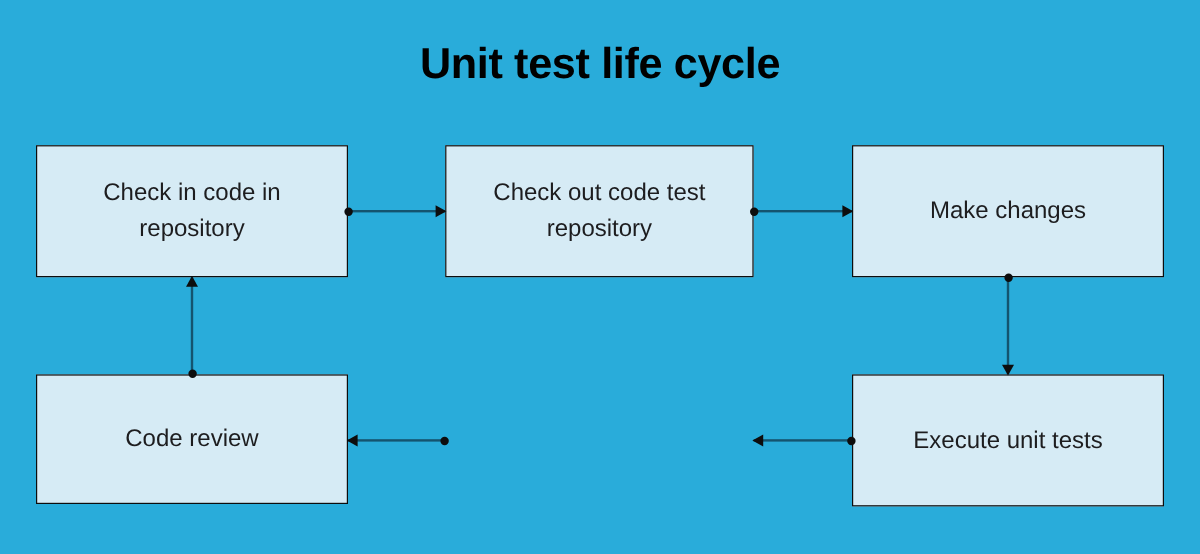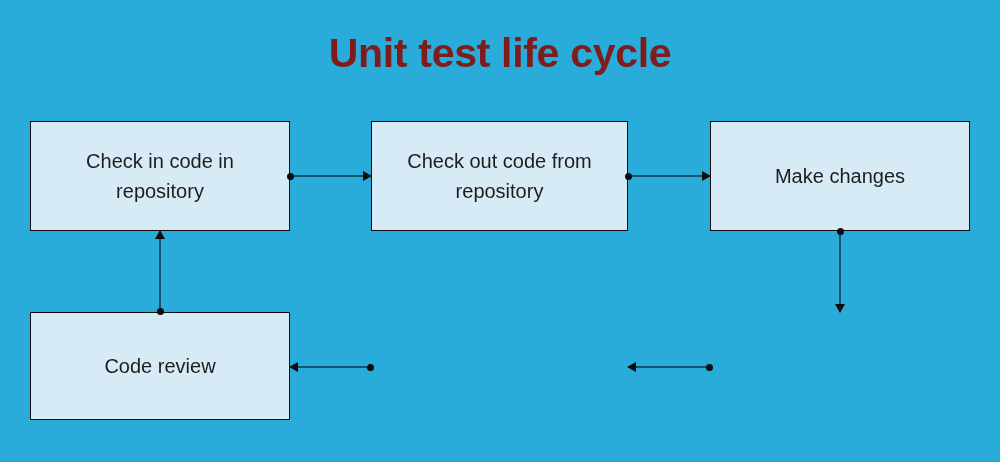--- a/index.html
+++ b/index.html
@@ -16,25 +16,25 @@
     height: 462px;
     background: #29ACDA;
   }
   .title {
     position: absolute;
     left: 0;
     right: 0;
     top: 33px;
     margin: 0;
     text-align: center;
-    font-size: 41px;
+    font-size: 36px;
     line-height: 40px;
     font-weight: bold;
     letter-spacing: -0.3px;
-    color: #7f1d1d;
+    color: #000000;
   }
   .node {
     position: absolute;
     background: #D6EBF5;
     border: 1.5px solid #0D0D0D;
     box-sizing: border-box;
     display: flex;
     align-items: center;
     justify-content: center;
     text-align: center;
@@ -108,27 +108,30 @@
 <body>
 
 <div class="stage">
 
   <h1 class="title">Unit test life cycle</h1>
 
   <div class="node n1">
     <span class="node-label">Check in code in repository</span>
   </div>
   <div class="node n2">
-    <span class="node-label">Check out code from repository</span>
+    <span class="node-label">Check out code test repository</span>
   </div>
   <div class="node n3">
     <span class="node-label">Make changes</span>
   </div>
   <div class="node n4">
     <span class="node-label">Code review</span>
+  </div>
+  <div class="node n6">
+    <span class="node-label">Execute unit tests</span>
   </div>
 
   <div class="edge h e1">
     <span class="line"></span>
     <span class="dot dot-left"></span>
     <span class="arrow arrow-right"></span>
   </div>
 
   <div class="edge h e2">
     <span class="line"></span>

